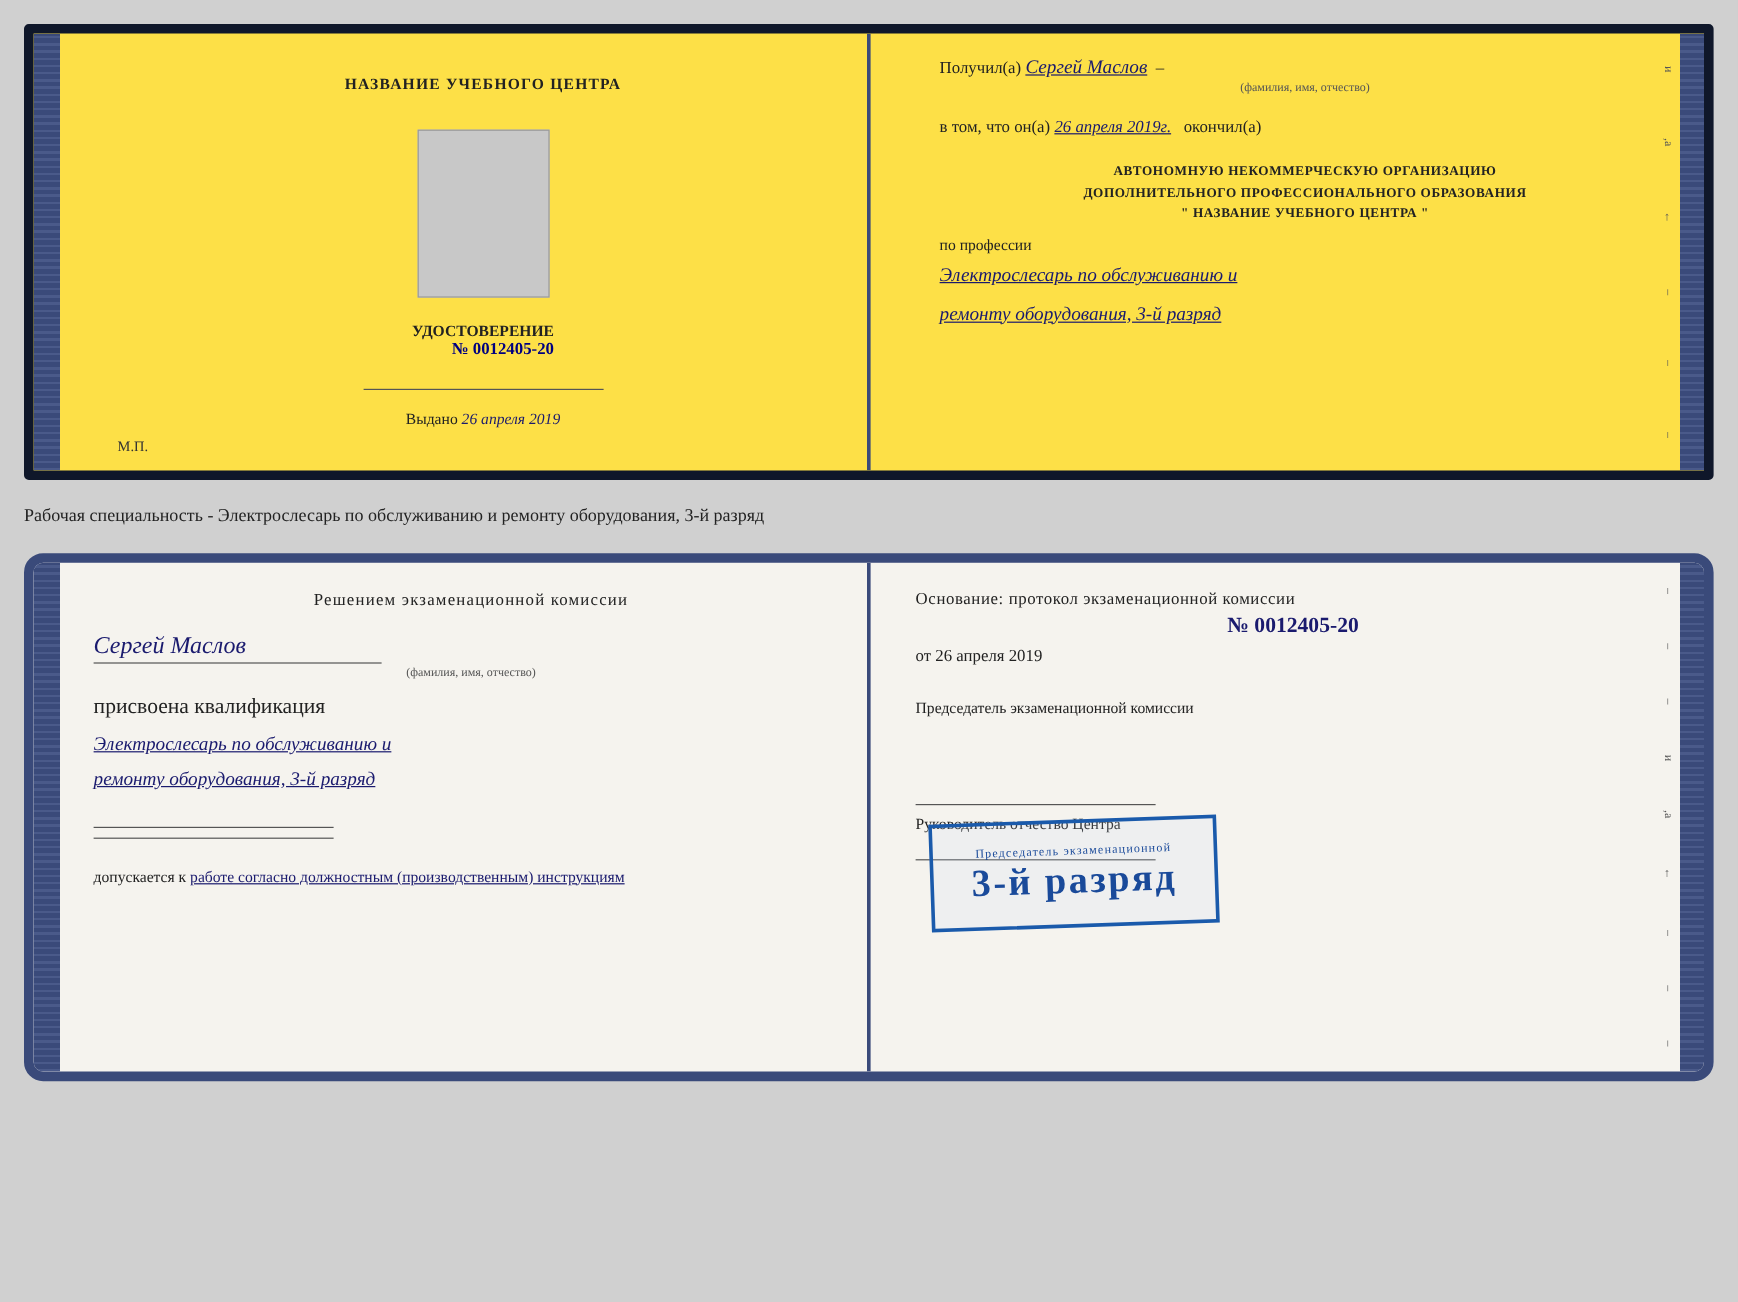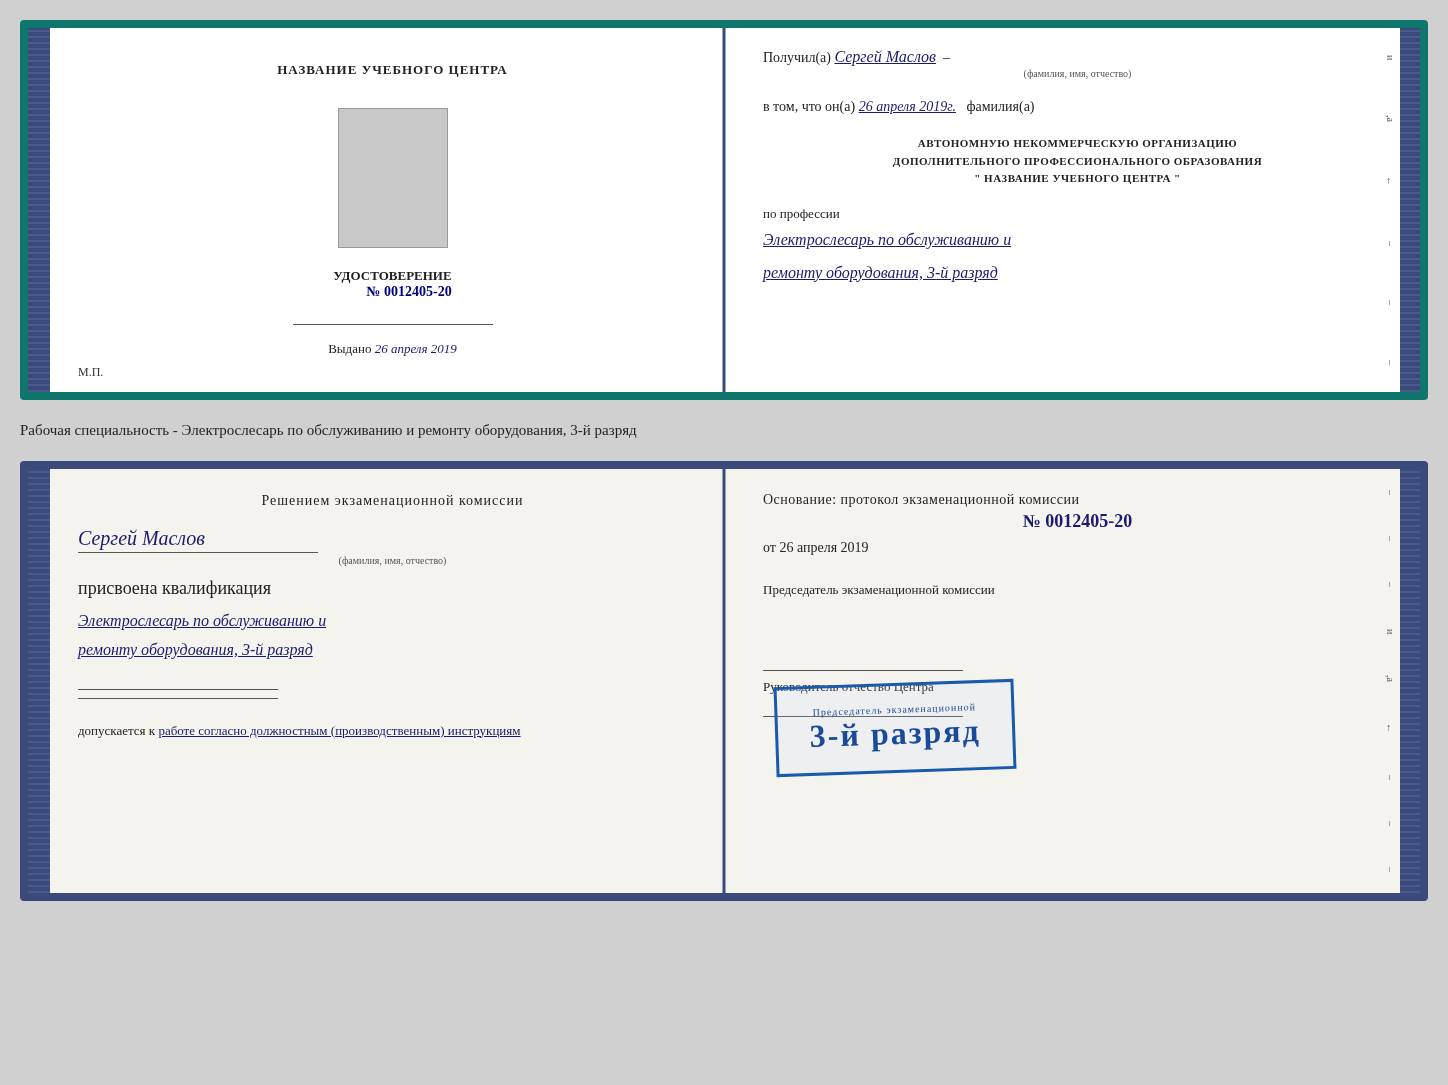--- a/index.html
+++ b/index.html
@@ -12,28 +12,29 @@
     }
 
     .page-wrapper {
       display: flex;
       flex-direction: column;
       gap: 16px;
     }
 
     
     .cert-card {
-      background: #ffffff;
-      border: 8px solid #0f766e;
+      background: #fde047;
+      border: 8px solid #0f172a;
       border-radius: 4px;
       display: flex;
       width: 100%;
       min-height: 380px;
       position: relative;
       overflow: hidden;
+      gap: 20px;
     }
 
     .cert-card::before {
       content: '';
       position: absolute;
       left: 50%;
       top: 0;
       bottom: 0;
       width: 3px;
       background: #3a4a7a;
@@ -175,21 +176,20 @@
       color: #222;
       text-transform: uppercase;
       letter-spacing: 0.5px;
       margin: 16px 0 8px 0;
       line-height: 1.6;
     }
 
     .po-professii {
       font-size: 13px;
       color: #222;
-      margin-top: 10px;
     }
 
     .profession-handwritten {
       font-size: 16px;
       color: #1a1a6e;
       font-style: italic;
       text-decoration: underline;
       line-height: 1.8;
       display: block;
       margin-top: 4px;
@@ -199,21 +199,21 @@
     .between-text {
       font-size: 15px;
       color: #222;
       padding: 6px 0;
     }
 
     
     .cert-card2 {
       background: #f5f3ee;
       border: 8px solid #3a4a7a;
-      border-radius: 4px;
+      border-radius: 16px;
       display: flex;
       width: 100%;
       min-height: 440px;
       position: relative;
       overflow: hidden;
     }
 
     .cert-card2::before {
       content: '';
       position: absolute;
@@ -438,21 +438,21 @@
         <span>Получил(а)</span>
         <span class="handwritten-name">Сергей Маслов</span>
         &nbsp;–
         <span class="fio-label">(фамилия, имя, отчество)</span>
       </div>
 
       <div class="line2">
         <span>в том, что он(а)</span>
         <span class="handwritten-date">26 апреля 2019г.</span>
         &nbsp;
-        <span>фамилия(а)</span>
+        <span>окончил(а)</span>
       </div>
 
       <div class="auto-org-block">
         <div>АВТОНОМНУЮ НЕКОММЕРЧЕСКУЮ ОРГАНИЗАЦИЮ</div>
         <div>ДОПОЛНИТЕЛЬНОГО ПРОФЕССИОНАЛЬНОГО ОБРАЗОВАНИЯ</div>
         <div>"  НАЗВАНИЕ УЧЕБНОГО ЦЕНТРА  "</div>
       </div>
 
       <div class="po-professii">по профессии</div>
       <span class="profession-handwritten">Электрослесарь по обслуживанию и</span>

